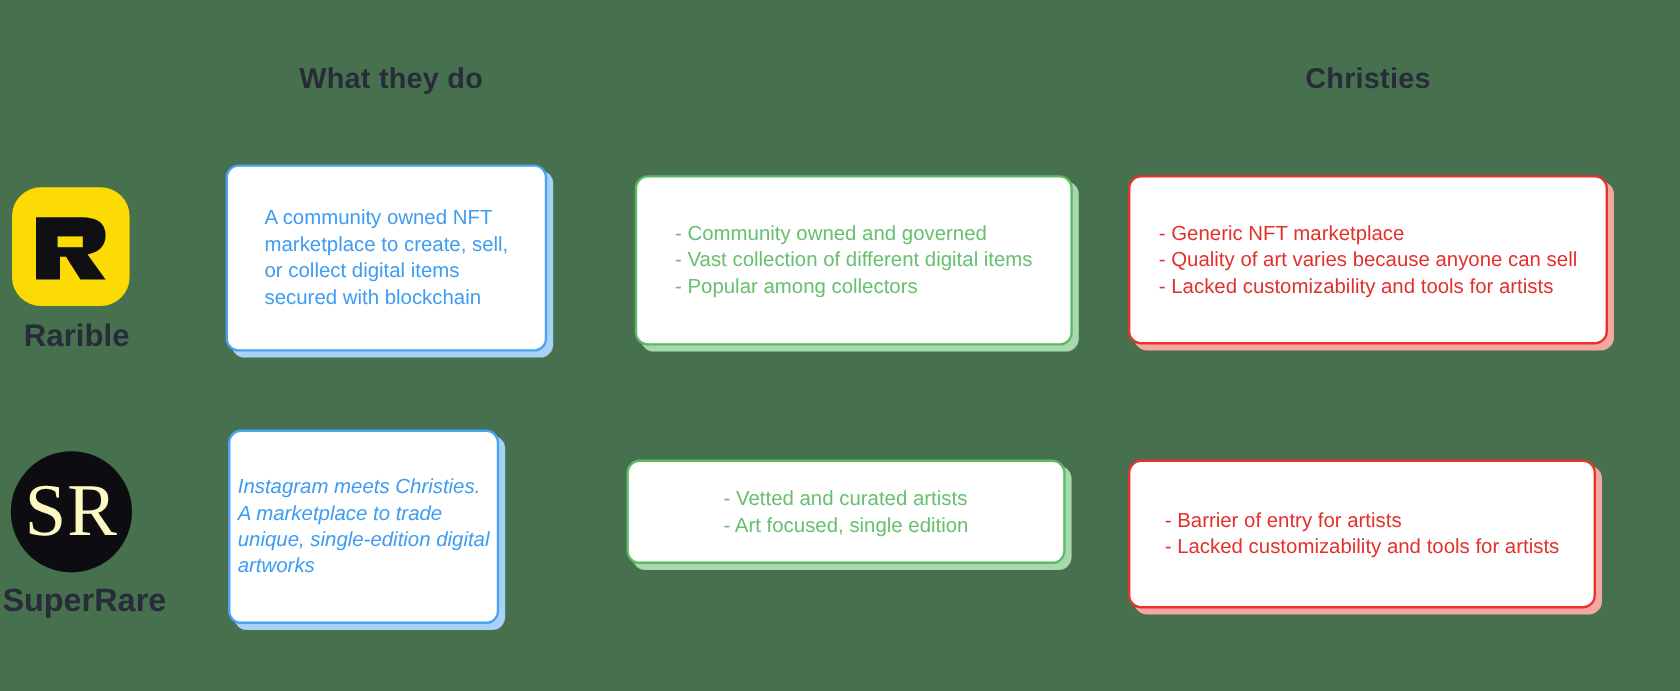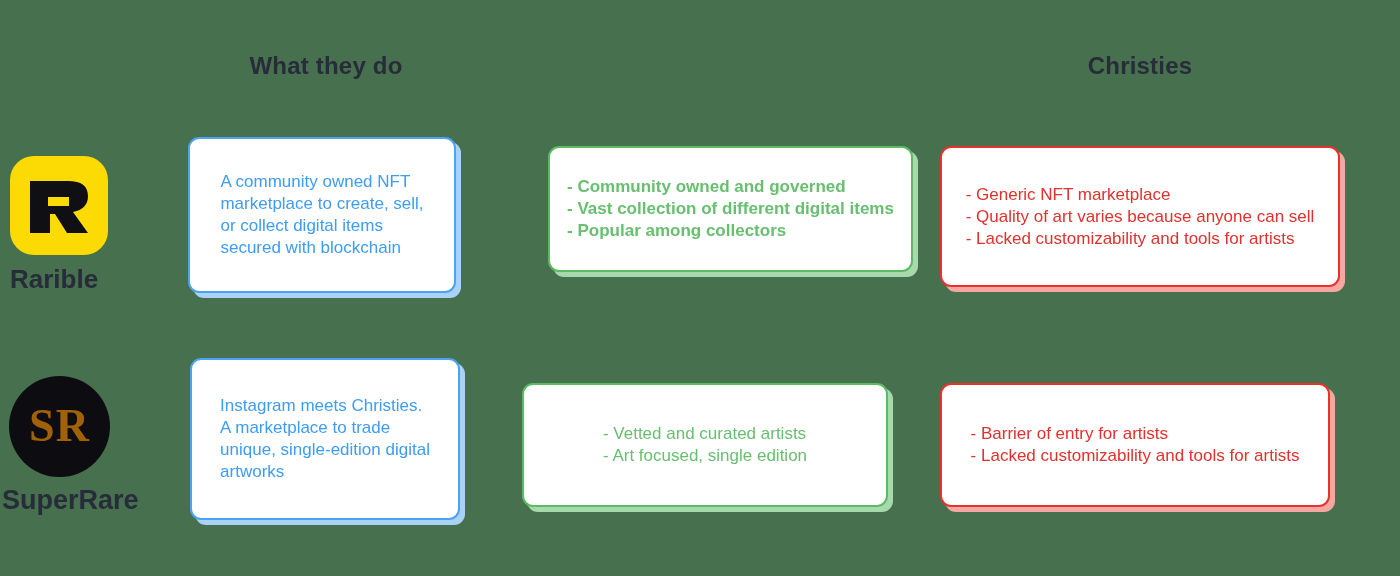--- a/index.html
+++ b/index.html
@@ -28,42 +28,42 @@
     text-align:left;
   }
   .card.blue{border:2px solid var(--blue-border);box-shadow:5px 5px 0 0 var(--blue-shadow);}
   .card.blue p{color:var(--blue-text);}
   .card.green{border:2px solid var(--green-border);box-shadow:5px 5px 0 0 var(--green-shadow);}
   .card.green p{color:var(--green-text);}
   .card.red{border:2px solid var(--red-border);box-shadow:5px 5px 0 0 var(--red-shadow);}
   .card.red p{color:var(--red-text);}
 
   .card-what-1{left:188px;top:137px;width:268px;height:156px;}
-  .card-str-1 {left:548px;top:146px;width:365px;height:126px;font-weight:bold;}
+  .card-str-1 {left:529px;top:146px;width:365px;height:142px;}
   .card-weak-1{left:940px;top:146px;width:400px;height:141px;}
-  .card-what-2{left:190px;top:358px;width:270px;height:162px;}
-  .card-str-2 {left:522px;top:383px;width:366px;height:124px;}
+  .card-what-2{left:190px;top:358px;width:226px;height:162px;font-style:italic;}
+  .card-str-2 {left:522px;top:383px;width:366px;height:87px;}
   .card-weak-2{left:940px;top:383px;width:390px;height:124px;}
 
   .logo-rarible{
     position:absolute;left:10px;top:156px;width:98px;height:99px;
     background:var(--rarible-yellow,#FCDB05);border-radius:24px;
   }
   .logo-superrare{
     position:absolute;left:9px;top:376px;width:101px;height:101px;
     background:var(--superrare-black,#0C0C11);border-radius:50%;
     display:flex;align-items:center;justify-content:center;
   }
   .logo-superrare span{
-    color:#a16207;font-family:"Liberation Serif",serif;
-    font-size:46px;font-weight:700;letter-spacing:1px;line-height:1;
+    color:#fef9c3;font-family:"Liberation Serif",serif;
+    font-size:62px;font-weight:400;letter-spacing:1px;line-height:1;
     transform:translateY(-1px);
   }
   .entity-label{
-    position:absolute;text-align:left;font-weight:700;
+    position:absolute;text-align:right;font-weight:700;
     color:var(--heading,#272B3A);
   }
   .label-rarible{left:10px;top:264px;width:98px;font-size:26px;}
   .label-superrare{left:2px;top:485px;width:114px;font-size:27px;}
 </style>
 </head>
 <body>
 
 <div class="stage">
 

